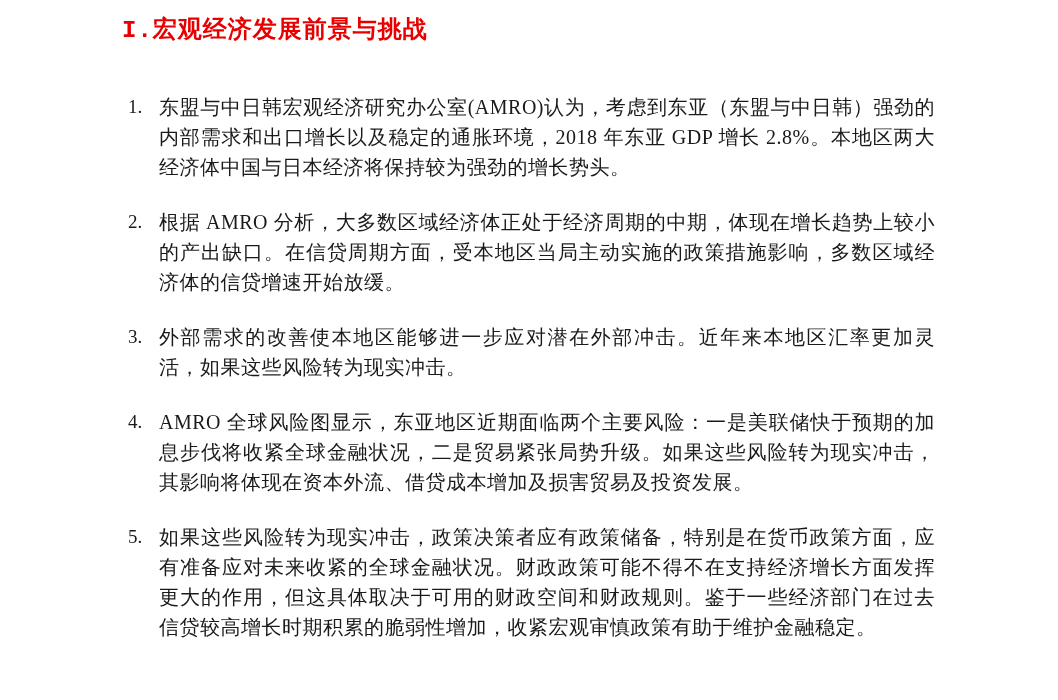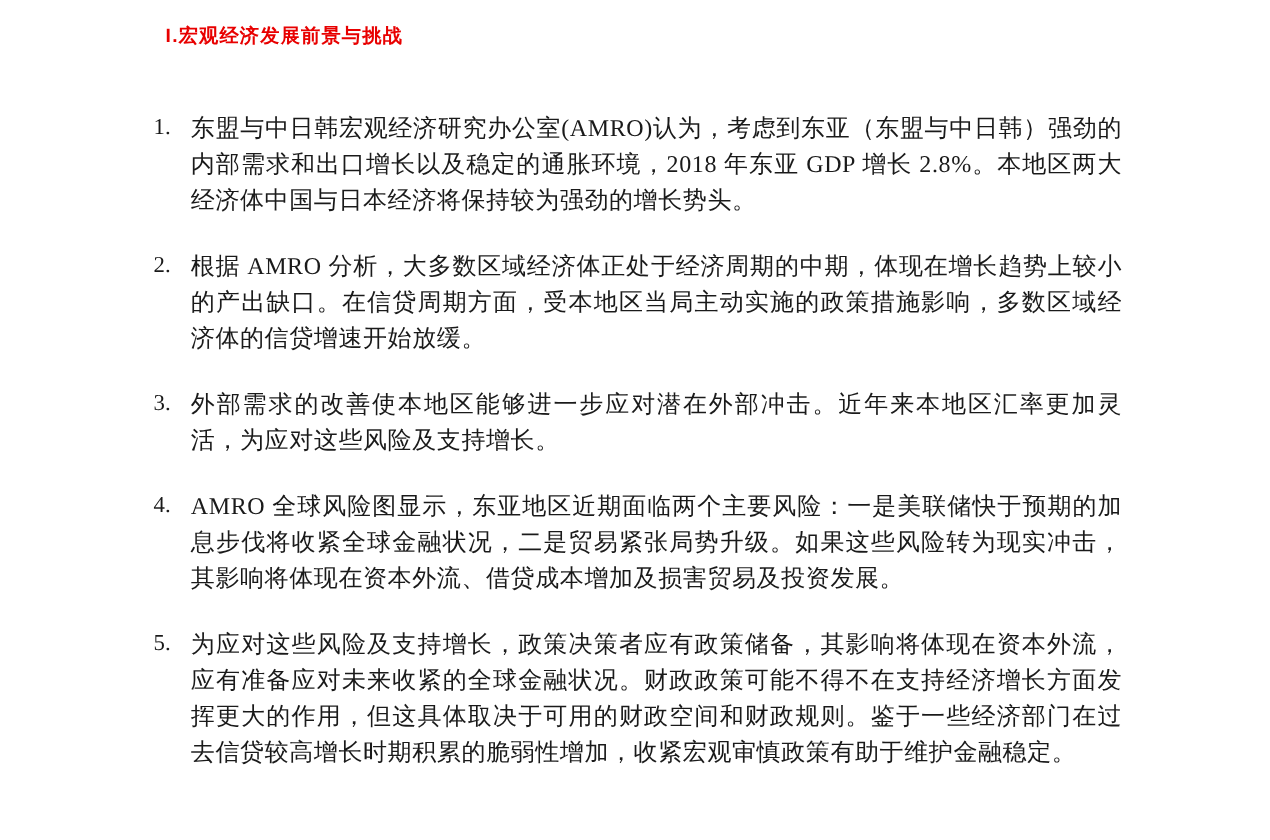--- a/index.html
+++ b/index.html
@@ -16,26 +16,26 @@
   }
   .page {
     position: relative;
     width: 1058px;
     height: 700px;
     background: #ffffff;
     box-sizing: border-box;
     padding: 18px 123px 0 122px;
   }
   .heading {
-    margin: 0 0 48px 16px;
-    font-size: 16px;
+    margin: 0 0 48px 0;
+    font-size: 24px;
     font-weight: bold;
     letter-spacing: 1px;
     line-height: 26px;
-    font-family: Liberation Sans, sans-serif;
+    font-family: Liberation Mono, monospace;
   }
   .list {
     list-style: none;
     margin: 0;
     padding: 0 0 0 6px;
   }
   .item {
     display: grid;
     grid-template-columns: 31px 1fr;
     margin: 0 0 25px 0;
@@ -69,27 +69,27 @@
       <span class="txt" lang="zh">东盟与中日韩宏观经济研究办公室(AMRO)认为，考虑到东亚（东盟与中日韩）强劲的内部需求和出口增长以及稳定的通胀环境，2018 年东亚 GDP 增长 2.8%。本地区两大经济体中国与日本经济将保持较为强劲的增长势头。</span>
     </li>
 
     <li class="item">
       <span class="num">2.</span>
       <span class="txt" lang="zh">根据 AMRO 分析，大多数区域经济体正处于经济周期的中期，体现在增长趋势上较小的产出缺口。在信贷周期方面，受本地区当局主动实施的政策措施影响，多数区域经济体的信贷增速开始放缓。</span>
     </li>
 
     <li class="item">
       <span class="num">3.</span>
-      <span class="txt" lang="zh">外部需求的改善使本地区能够进一步应对潜在外部冲击。近年来本地区汇率更加灵活，为应对这些风险及支持增长。</span>
+      <span class="txt" lang="zh">外部需求的改善使本地区能够进一步应对潜在外部冲击。近年来本地区汇率更加灵活，如果这些风险转为现实冲击。</span>
     </li>
 
     <li class="item">
       <span class="num">4.</span>
       <span class="txt" lang="zh">AMRO 全球风险图显示，东亚地区近期面临两个主要风险：一是美联储快于预期的加息步伐将收紧全球金融状况，二是贸易紧张局势升级。如果这些风险转为现实冲击，其影响将体现在资本外流、借贷成本增加及损害贸易及投资发展。</span>
     </li>
 
     <li class="item">
       <span class="num">5.</span>
-      <span class="txt" lang="zh">为应对这些风险及支持增长，政策决策者应有政策储备，其影响将体现在资本外流，应有准备应对未来收紧的全球金融状况。财政政策可能不得不在支持经济增长方面发挥更大的作用，但这具体取决于可用的财政空间和财政规则。鉴于一些经济部门在过去信贷较高增长时期积累的脆弱性增加，收紧宏观审慎政策有助于维护金融稳定。</span>
+      <span class="txt" lang="zh">如果这些风险转为现实冲击，政策决策者应有政策储备，特别是在货币政策方面，应有准备应对未来收紧的全球金融状况。财政政策可能不得不在支持经济增长方面发挥更大的作用，但这具体取决于可用的财政空间和财政规则。鉴于一些经济部门在过去信贷较高增长时期积累的脆弱性增加，收紧宏观审慎政策有助于维护金融稳定。</span>
     </li>
 
   </ol>
 </div>
 
 </body></html>

